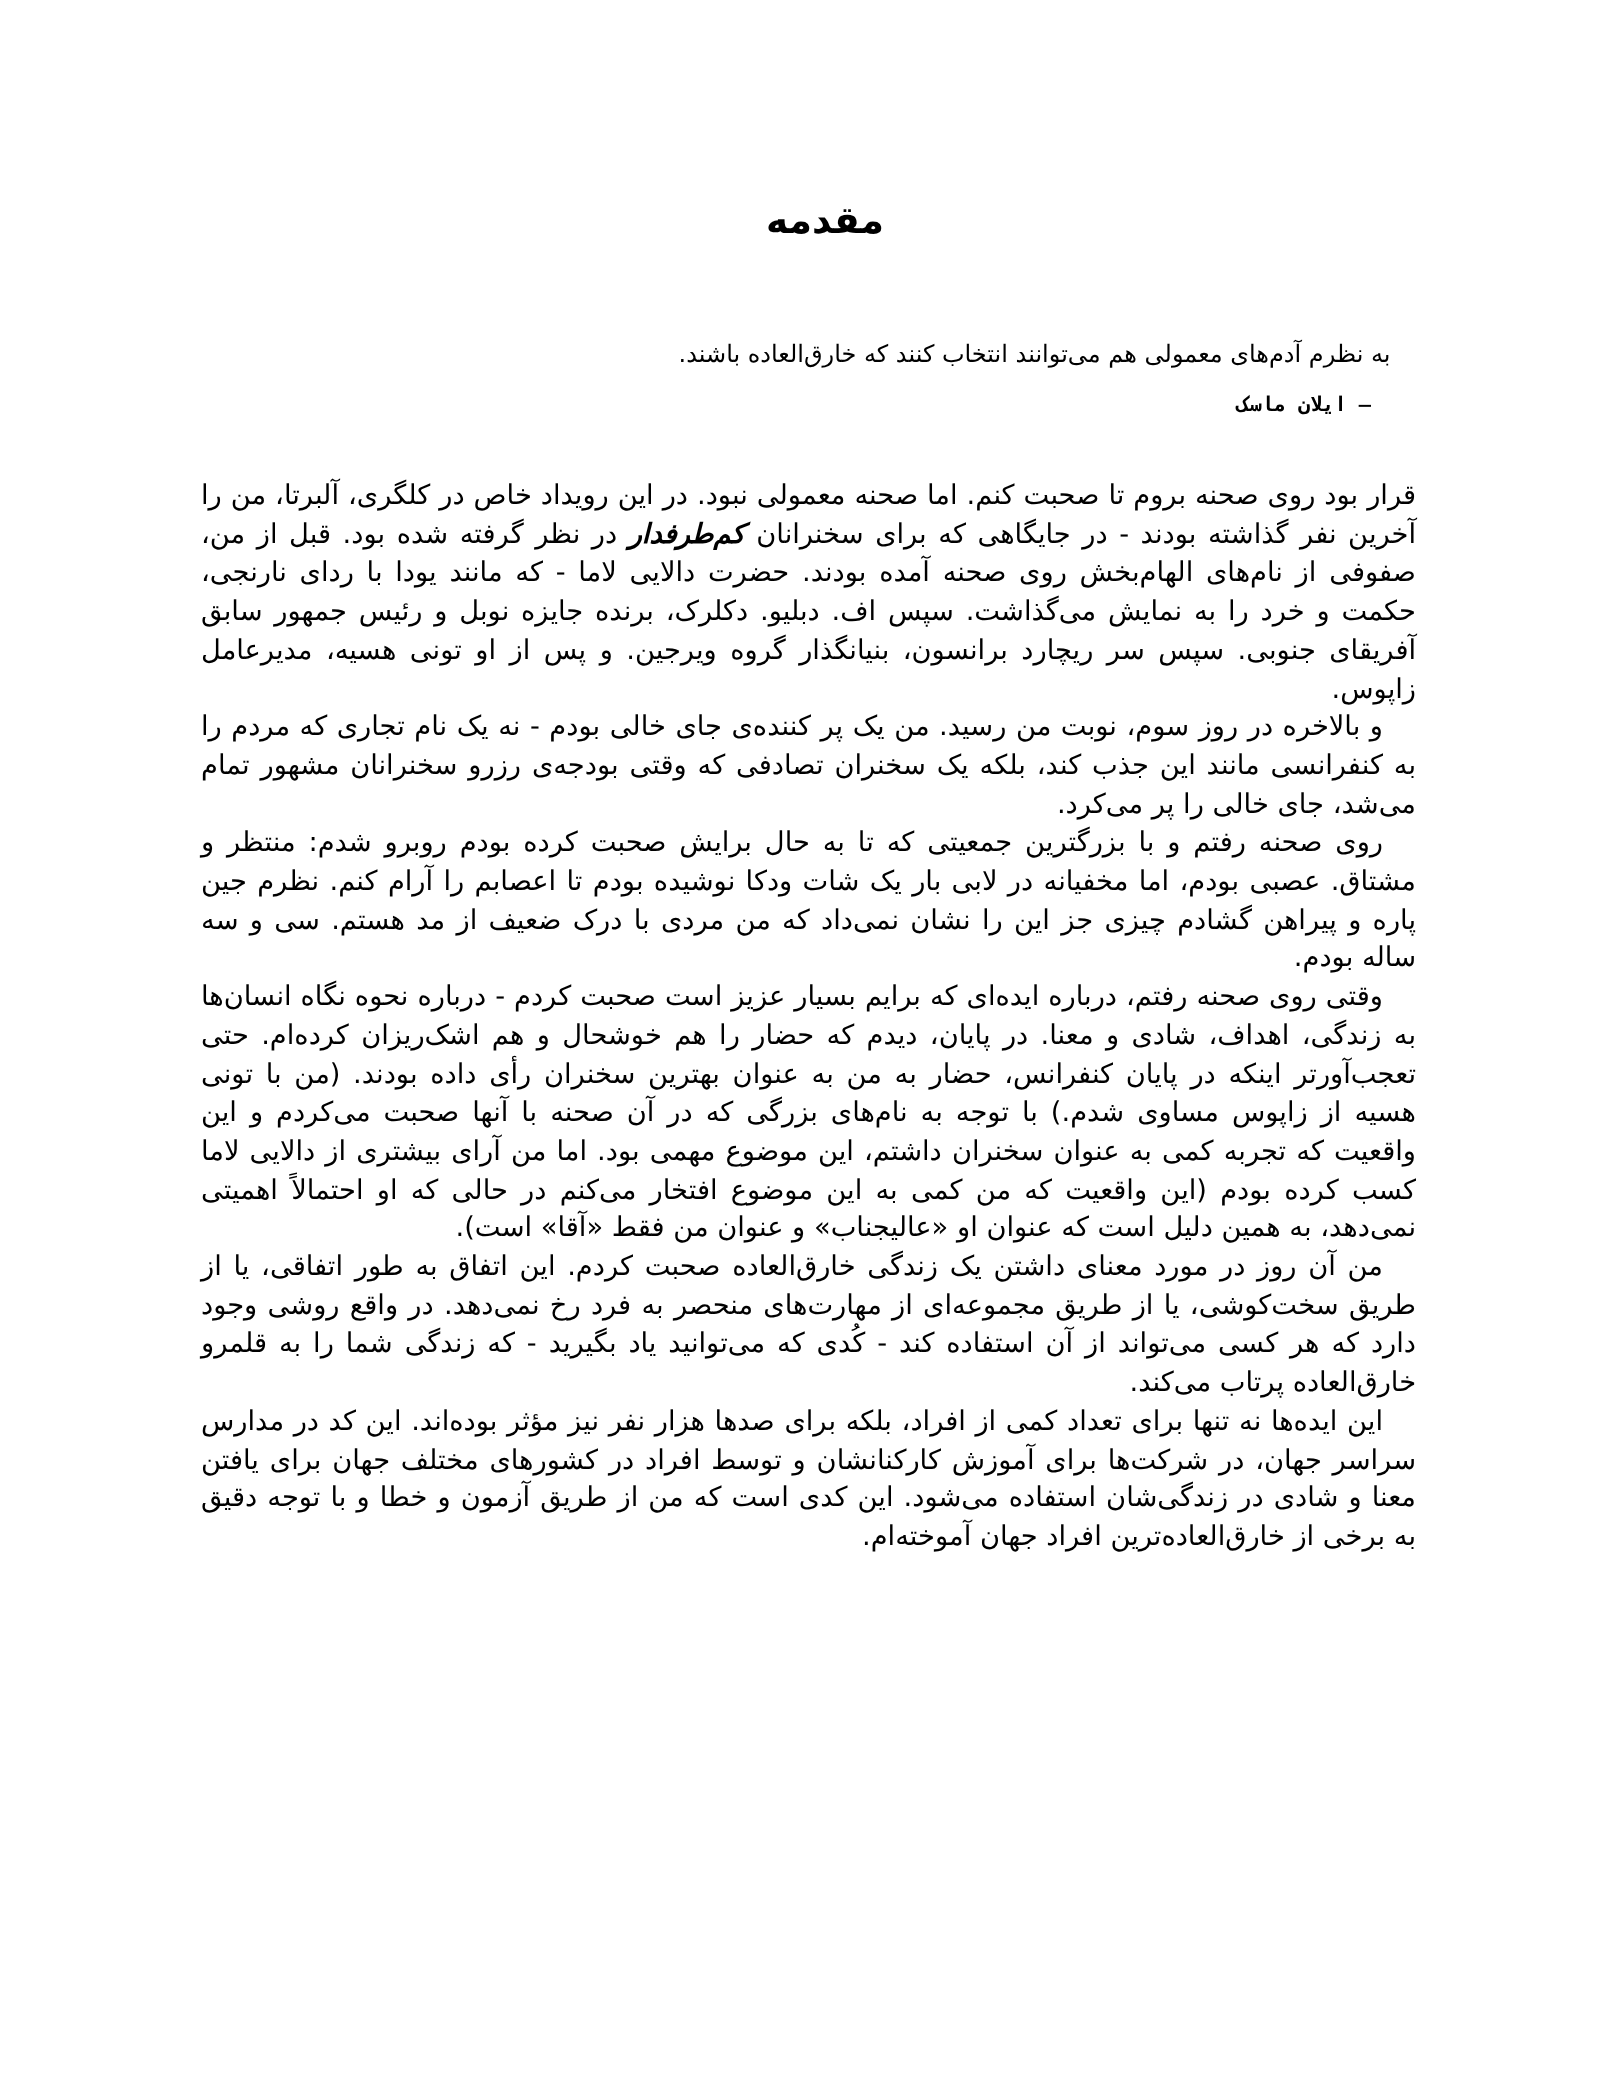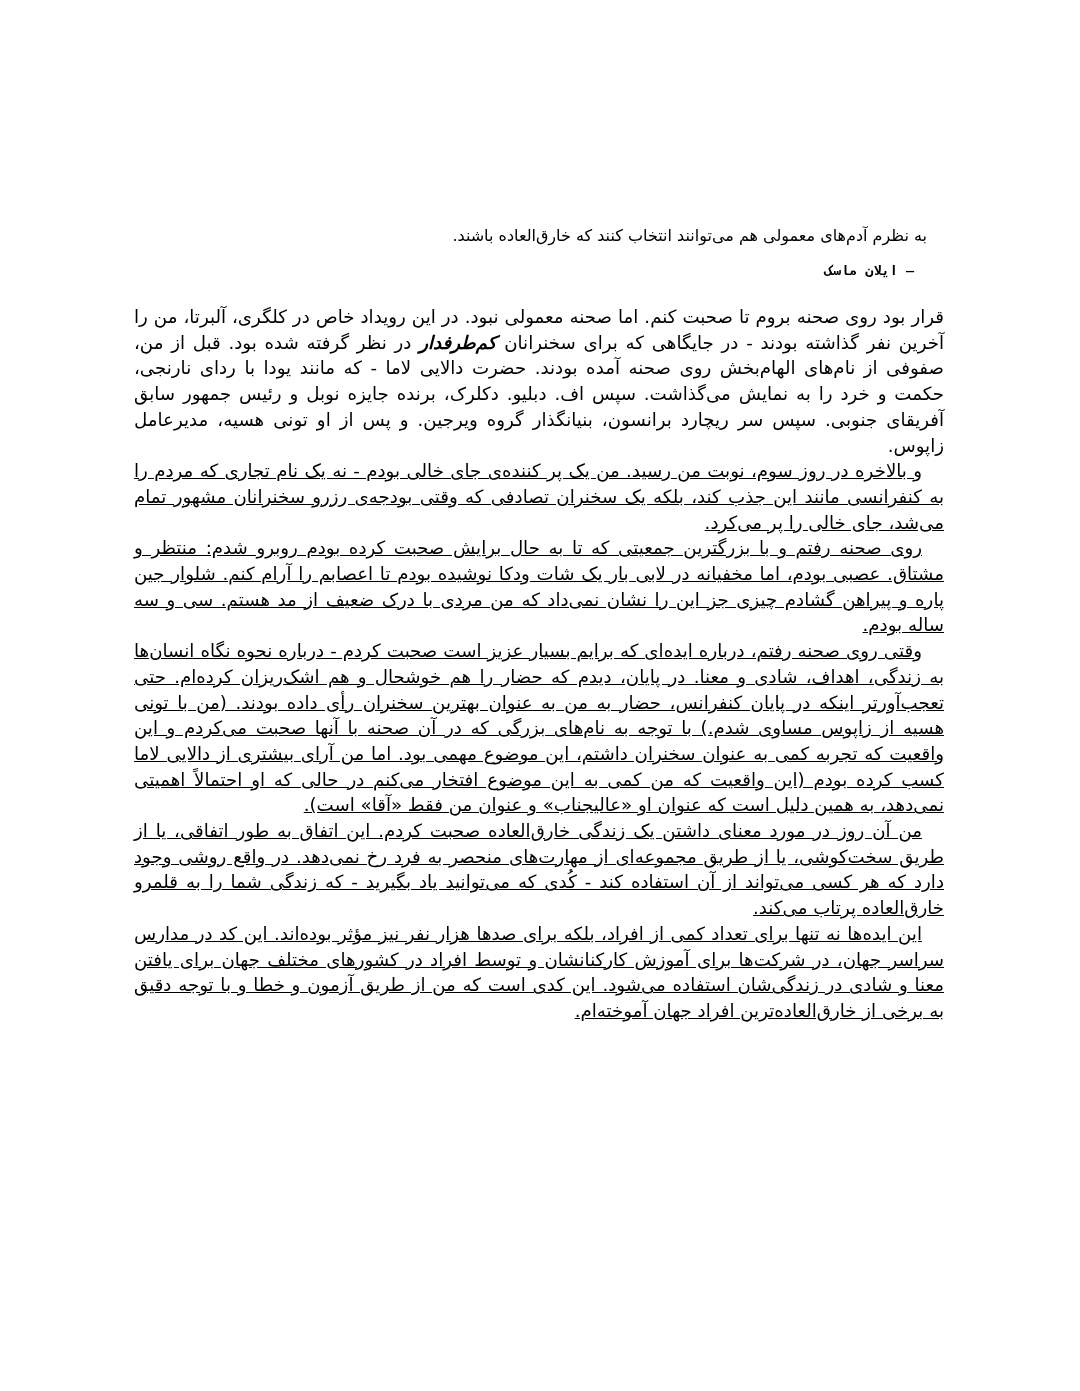--- a/index.html
+++ b/index.html
@@ -14,37 +14,38 @@
       position: absolute; top: 226px; right: 153px; width: 700px;
       direction: rtl; text-align: right;
       font-family: "DejaVu Sans", sans-serif; font-size: 16px; line-height: 20px;
     }
     .attribution {
       position: absolute; top: 262px; right: 166px; width: 700px;
       direction: rtl; text-align: right;
       font-family: Liberation Mono, monospace; font-size: 13.5px; font-weight: bold;
     }
     .body-text {
-      position: absolute; top: 304px; left: 134px; width: 810px;
+      position: absolute; top: 318px; left: 134px; width: 810px;
       direction: rtl; text-align: justify; text-align-last: right;
       font-family: "DejaVu Sans", sans-serif; font-size: 18.2px; line-height: 25.7px;
     }
     .body-text p { margin: 0; text-indent: 0; }
-    .body-text p.indent { text-indent: 22px; text-decoration: underline; }
+    .body-text p.indent { text-indent: 22px; }
     .italic { font-style: italic; font-weight: bold; }
   </style>
 </head>
 <body>
 
 <div class="page">
+  <div class="title">مقدمه</div>
 
   <div class="epigraph">به نظرم آدم‌های معمولی هم می‌توانند انتخاب کنند که خارق‌العاده باشند.</div>
   <div class="attribution">— ایلان ماسک</div>
 
   <div class="body-text">
     <p><span>قرار بود روی صحنه بروم تا صحبت کنم. اما صحنه معمولی نبود. در این رویداد خاص در کلگری، آلبرتا، من را آخرین نفر گذاشته بودند - در جایگاهی که برای سخنرانان </span><span class="italic">کم‌طرفدار</span><span> در نظر گرفته شده بود. قبل از من، صفوفی از نام‌های الهام‌بخش روی صحنه آمده بودند. حضرت دالایی لاما - که مانند یودا با ردای نارنجی، حکمت و خرد را به نمایش می‌گذاشت. سپس اف. دبلیو. دکلرک، برنده جایزه نوبل و رئیس جمهور سابق آفریقای جنوبی. سپس سر ریچارد برانسون، بنیانگذار گروه ویرجین. و پس از او تونی هسیه، مدیرعامل زاپوس.</span></p>
     <p class="indent">و بالاخره در روز سوم، نوبت من رسید. من یک پر کننده‌ی جای خالی بودم - نه یک نام تجاری که مردم را به کنفرانسی مانند این جذب کند، بلکه یک سخنران تصادفی که وقتی بودجه‌ی رزرو سخنرانان مشهور تمام می‌شد، جای خالی را پر می‌کرد.</p>
-    <p class="indent">روی صحنه رفتم و با بزرگترین جمعیتی که تا به حال برایش صحبت کرده بودم روبرو شدم: منتظر و مشتاق. عصبی بودم، اما مخفیانه در لابی بار یک شات ودکا نوشیده بودم تا اعصابم را آرام کنم. شلوار جین پاره و پیراهن گشادم چیزی جز این را نشان نمی‌داد که من مردی با درک ضعیف از مد هستم. سی و سه ساله بودم.</p>
+    <p class="indent">روی صحنه رفتم و با بزرگترین جمعیتی که تا به حال برایش صحبت کرده بودم روبرو شدم: منتظر و مشتاق. عصبی بودم، اما مخفیانه در لابی بار یک شات ودکا نوشیده بودم تا اعصابم را آرام کنم. نظرم جین پاره و پیراهن گشادم چیزی جز این را نشان نمی‌داد که من مردی با درک ضعیف از مد هستم. سی و سه ساله بودم.</p>
     <p class="indent">وقتی روی صحنه رفتم، درباره ایده‌ای که برایم بسیار عزیز است صحبت کردم - درباره نحوه نگاه انسان‌ها به زندگی، اهداف، شادی و معنا. در پایان، دیدم که حضار را هم خوشحال و هم اشک‌ریزان کرده‌ام. حتی تعجب‌آورتر اینکه در پایان کنفرانس، حضار به من به عنوان بهترین سخنران رأی داده بودند. (من با تونی هسیه از زاپوس مساوی شدم.) با توجه به نام‌های بزرگی که در آن صحنه با آنها صحبت می‌کردم و این واقعیت که تجربه کمی به عنوان سخنران داشتم، این موضوع مهمی بود. اما من آرای بیشتری از دالایی لاما کسب کرده بودم (این واقعیت که من کمی به این موضوع افتخار می‌کنم در حالی که او احتمالاً اهمیتی نمی‌دهد، به همین دلیل است که عنوان او «عالیجناب» و عنوان من فقط «آقا» است).</p>
     <p class="indent">من آن روز در مورد معنای داشتن یک زندگی خارق‌العاده صحبت کردم. این اتفاق به طور اتفاقی، یا از طریق سخت‌کوشی، یا از طریق مجموعه‌ای از مهارت‌های منحصر به فرد رخ نمی‌دهد. در واقع روشی وجود دارد که هر کسی می‌تواند از آن استفاده کند - کُدی که می‌توانید یاد بگیرید - که زندگی شما را به قلمرو خارق‌العاده پرتاب می‌کند.</p>
     <p class="indent">این ایده‌ها نه تنها برای تعداد کمی از افراد، بلکه برای صدها هزار نفر نیز مؤثر بوده‌اند. این کد در مدارس سراسر جهان، در شرکت‌ها برای آموزش کارکنانشان و توسط افراد در کشورهای مختلف جهان برای یافتن معنا و شادی در زندگی‌شان استفاده می‌شود. این کدی است که من از طریق آزمون و خطا و با توجه دقیق به برخی از خارق‌العاده‌ترین افراد جهان آموخته‌ام.</p>
   </div>
 </div>
 
 </body></html>

